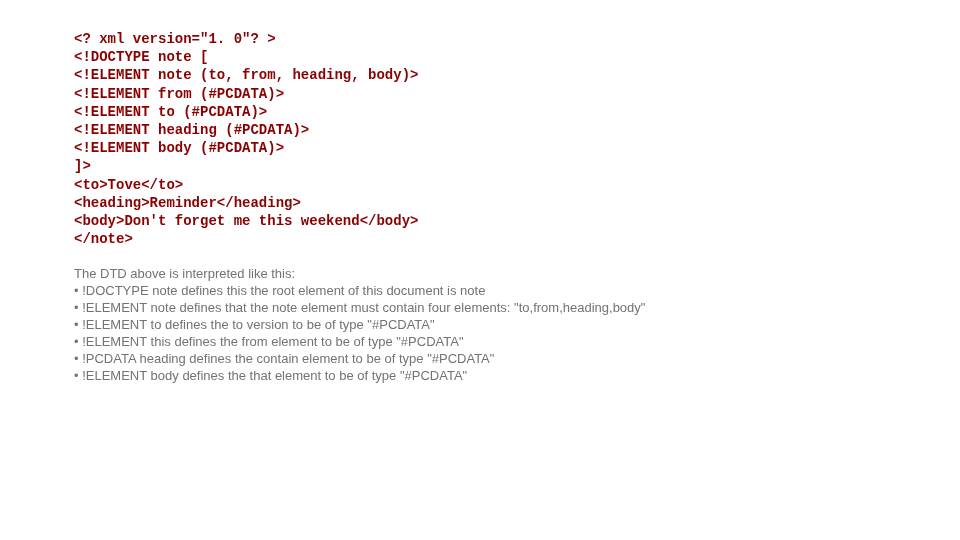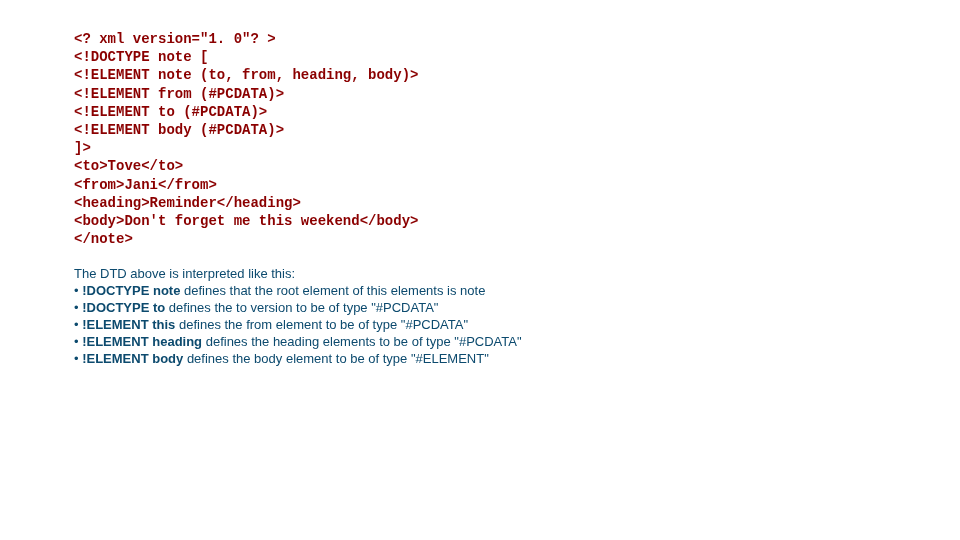--- a/index.html
+++ b/index.html
@@ -15,43 +15,44 @@
       font-size: 14px;
       line-height: 1.3;
       color: #8B0000;
       font-weight: bold;
       margin-bottom: 18px;
     }
     .code-line { white-space: pre; }
     .explanation {
       font-size: 13px;
       line-height: 1.3;
-      color: #0c4a6e;
+      color: #737373;
     }
     .explain-line { margin: 0; }
-    .bold-seg { font-weight: bold; }
+    .bold-seg { font-weight: normal; }
   </style>
 </head>
 <body>
 
 <div class="code-block">
   <div class="code-line">&lt;? xml version="1. 0"? &gt;</div>
   <div class="code-line">&lt;!DOCTYPE note [</div>
   <div class="code-line">&lt;!ELEMENT note (to, from, heading, body)&gt;</div>
   <div class="code-line">&lt;!ELEMENT from (#PCDATA)&gt;</div>
   <div class="code-line">&lt;!ELEMENT to (#PCDATA)&gt;</div>
+  <div class="code-line">&lt;!ELEMENT heading (#PCDATA)&gt;</div>
   <div class="code-line">&lt;!ELEMENT body (#PCDATA)&gt;</div>
   <div class="code-line">]&gt;</div>
   <div class="code-line">&lt;to&gt;Tove&lt;/to&gt;</div>
-  <div class="code-line">&lt;from&gt;Jani&lt;/from&gt;</div>
   <div class="code-line">&lt;heading&gt;Reminder&lt;/heading&gt;</div>
   <div class="code-line">&lt;body&gt;Don't forget me this weekend&lt;/body&gt;</div>
   <div class="code-line">&lt;/note&gt;</div>
 </div>
 
 <div class="explanation">
   <p class="explain-line">The DTD above is interpreted like this:</p>
-  <p class="explain-line"><span>• </span><span class="bold-seg">!DOCTYPE note</span><span> defines that the root element of this elements is note</span></p>
-  <p class="explain-line"><span>• </span><span class="bold-seg">!DOCTYPE to</span><span> defines the to version to be of type "#PCDATA"</span></p>
+  <p class="explain-line"><span>• </span><span class="bold-seg">!DOCTYPE note</span><span> defines this the root element of this document is note</span></p>
+  <p class="explain-line"><span>• </span><span class="bold-seg">!ELEMENT note</span><span> defines that the note element must contain four elements: "to,from,heading,body"</span></p>
+  <p class="explain-line"><span>• </span><span class="bold-seg">!ELEMENT to</span><span> defines the to version to be of type "#PCDATA"</span></p>
   <p class="explain-line"><span>• </span><span class="bold-seg">!ELEMENT this</span><span> defines the from element to be of type "#PCDATA"</span></p>
-  <p class="explain-line"><span>• </span><span class="bold-seg">!ELEMENT heading</span><span> defines the heading elements to be of type "#PCDATA"</span></p>
-  <p class="explain-line"><span>• </span><span class="bold-seg">!ELEMENT body</span><span> defines the body element to be of type "#ELEMENT"</span></p>
+  <p class="explain-line"><span>• </span><span class="bold-seg">!PCDATA heading</span><span> defines the contain element to be of type "#PCDATA"</span></p>
+  <p class="explain-line"><span>• </span><span class="bold-seg">!ELEMENT body</span><span> defines the that element to be of type "#PCDATA"</span></p>
 </div>
 
 </body></html>

